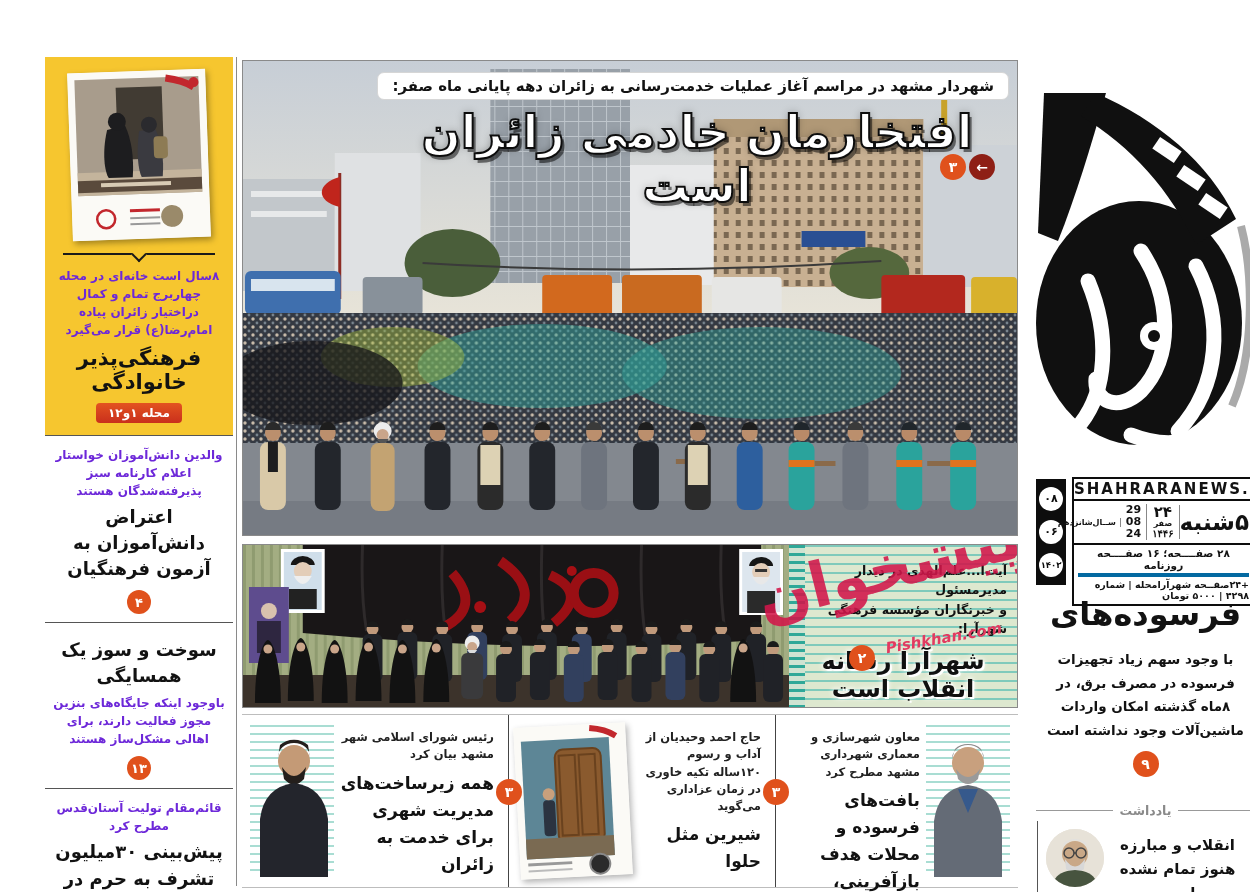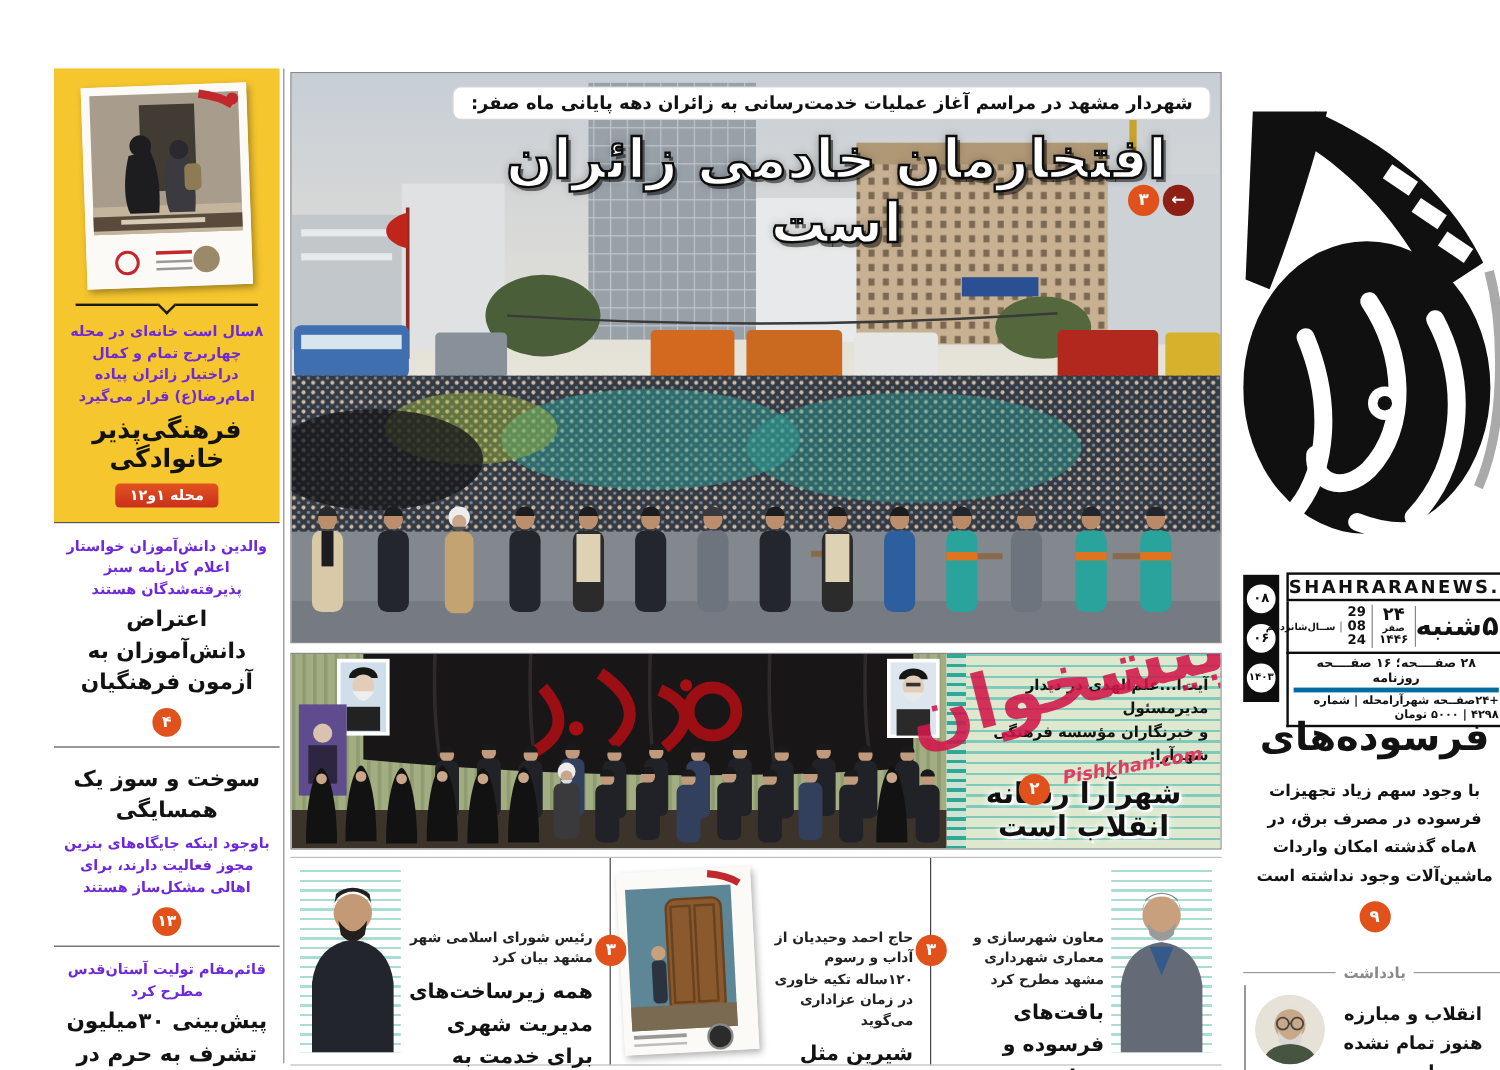--- a/index.html
+++ b/index.html
@@ -41,21 +41,21 @@
   .mid-title { position:relative; z-index:2; padding:8px 8px 0; text-align:center; font-size:24px; font-weight:900; color:#101010; text-shadow:0 0 5px #fff, 0 0 7px #fff, 2px 2px 0 #fff; }
   .mid-dot { position:absolute; z-index:3; left:60px; top:100px; }
   .wm-fa { position:absolute; z-index:4; top:-14px; right:-6px; font-size:62px; font-weight:900; color:#d2164a; opacity:.88; transform:rotate(-14deg); pointer-events:none; }
   .wm-en { position:absolute; z-index:4; top:84px; right:14px; font-size:15px; font-weight:bold; font-style:italic; color:#e23a60; transform:rotate(-10deg); direction:ltr; pointer-events:none; }
 
   .bottomrow { position:absolute; left:242px; top:714px; width:776px; height:174px; border-top:1px solid #bdbdbd; border-bottom:1px solid #bdbdbd; display:flex; }
   .bcard { position:relative; height:100%; display:flex; padding:10px 8px; }
   .bcard.b-a { width:243px; border-left:1px solid #444; }
   .bcard.b-b { width:267px; border-left:1px solid #444; }
   .bcard.b-c { width:266px; }
-  .b-text { flex:1; padding:4px 6px 0;margin-top:44px; }
+  .b-text { flex:1; padding:4px 6px 0; }
   .card-kicker { font-size:11.5px; font-weight:bold; line-height:1.5; color:#222; text-align:right; }
   .card-title { font-size:17px; font-weight:900; line-height:1.6; margin-top:6px; text-align:right; }
   .portrait { width:84px; height:152px; background:repeating-linear-gradient(180deg,#a9ddd3 0 2px,#fff 2px 8px); flex:none; }
   .portrait svg { display:block; width:100%; height:100%; }
   .bcover { width:112px; height:152px; flex:none; transform:rotate(-3deg); background:#fdfdfb; box-shadow:2px 3px 6px rgba(0,0,0,.3); }
   .bcover svg { display:block; width:100%; height:100%; }
   .page-dot { position:absolute; top:64px; right:-14px; z-index:5; }
 
   
   .rail { position:absolute; left:1036px; top:0; width:219px; height:762px;margin-top:33px; }
@@ -64,21 +64,21 @@
   .date-sidebar { position:absolute; left:0; top:2px; width:30px; height:106px; background:#0d0d0d; display:flex; flex-direction:column; align-items:center; justify-content:space-around; padding:3px 0; }
   .date-circle { width:24px; height:24px; background:#fff; color:#0d0d0d; border-radius:50%; font-weight:900; font-size:11px; display:flex; align-items:center; justify-content:center; }
   .date-circle.sm { font-size:8.5px; }
   .date-rows { position:absolute; right:0; top:0; width:183px; }
   .d-site { border:2px solid #0d0d0d; text-align:center; font-weight:900; font-size:15px; letter-spacing:2px; padding:1px 0; }
   .d-main { border:2px solid #0d0d0d; border-top:none; display:flex; align-items:center; justify-content:space-between; padding:2px 4px; height:44px; }
   .d-day { font-size:23px; font-weight:900; }
   .d-col { display:flex; flex-direction:column; align-items:center; line-height:1.05; border-right:1px solid #888; padding:0 5px; }
   .d-col .big { font-size:15px; font-weight:900; }
   .d-col .tiny { font-size:8px; font-weight:bold; }
-  .d-col .mid { font-size:10px; font-weight:bold; }
+  .d-col .mid { font-size:10px; font-weight:bold;font-family:Liberation Serif, serif; }
   .d-greg span { display:block; font-size:11px; font-weight:900; line-height:1.1; }
   .d-year { border-right:1px solid #888; padding:0 4px; display:flex; align-items:center; }
   .d-year span { font-size:8px; font-weight:bold; }
   .d-foot { border:2px solid #0d0d0d; border-top:none; padding:2px 4px 3px; }
   .d-pages { font-size:10.5px; font-weight:bold; text-align:center; border-bottom:4px solid #0369a1; padding-bottom:2px; }
   .d-issue { font-size:9.5px; font-weight:bold; text-align:right; padding-top:2px; }
 
   .rc-art { position:absolute; top:560px; left:0; width:219px; text-align:center; }
   .rc-title { font-size:32px; font-weight:900; line-height:1.35; }
   .rc-teaser { font-size:13.5px; font-weight:bold; line-height:1.75; margin-top:12px; padding:0 4px; }

